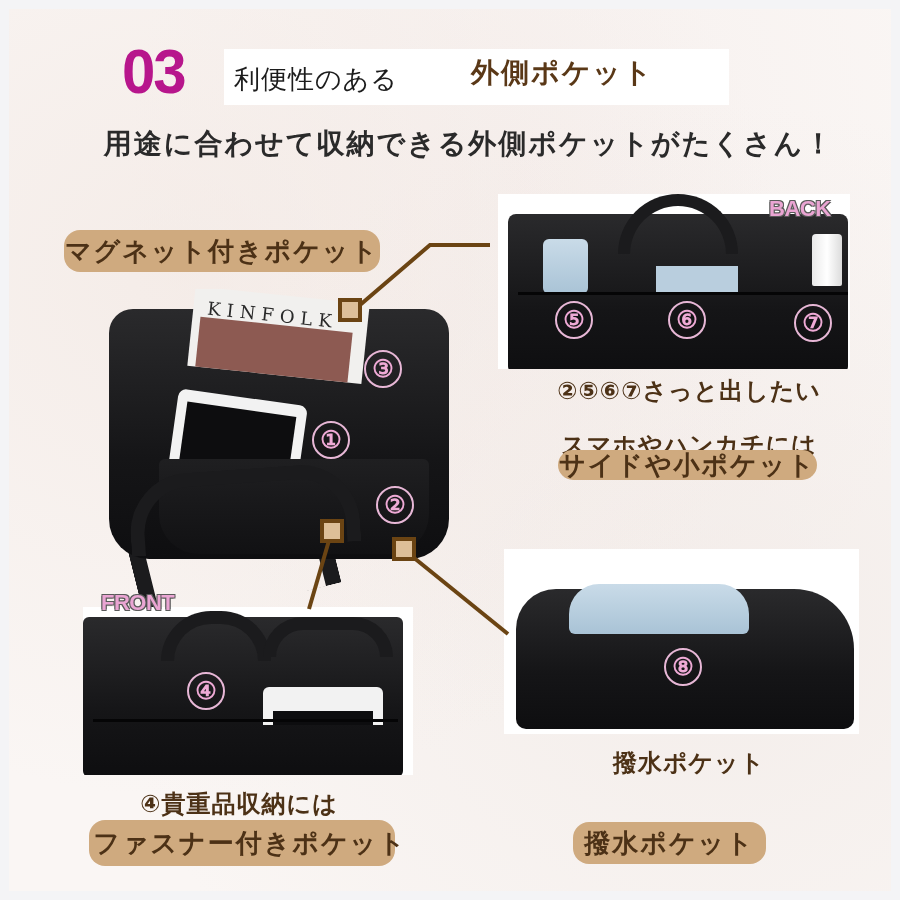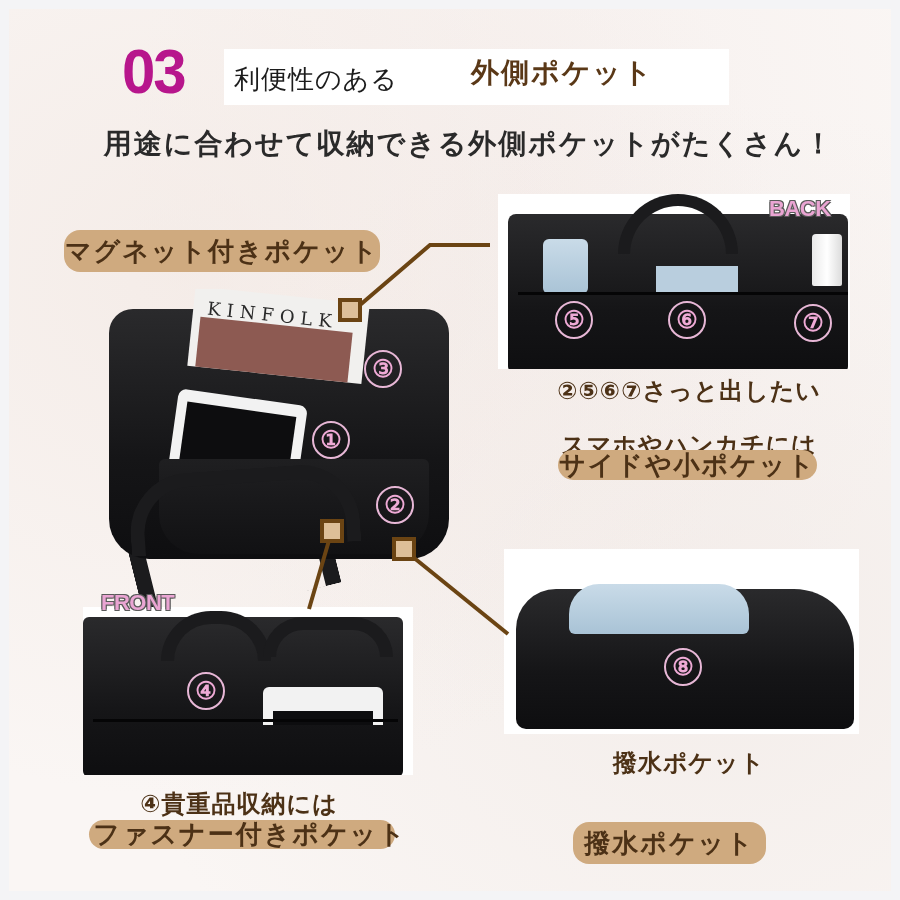--- a/index.html
+++ b/index.html
@@ -148,21 +148,21 @@
   <div class="photo white" style="left:495px; top:540px; width:355px; height:185px;">
     <div class="bag-body" style="left:12px; top:40px; width:338px; height:140px; border-radius:40px 60px 10px 10px;"></div>
     <div class="umbrella" style="left:65px; top:35px; width:180px; height:50px; border-radius:30px 30px 6px 6px;"></div>
     <div class="num-circle" style="left:160px; top:99px;">⑧</div>
   </div>
 
   <div class="cap-line" style="left:520px; top:738px; width:320px;">撥水ポケット</div>
   <div class="cap-box" style="left:564px; top:813px; width:193px; height:42px;">撥水ポケット</div>
 
   <div class="cap-line" style="left:80px; top:779px; width:300px;">④貴重品収納には</div>
-  <div class="cap-box" style="left:80px; top:811px; width:306px; height:29px;padding-left:16px;">ファスナー付きポケット</div>
+  <div class="cap-box" style="left:80px; top:811px; width:306px; height:46px;padding-left:16px;">ファスナー付きポケット</div>
 
   <svg class="connectors" viewBox="0 0 882 882">
     <g stroke="#6b4413" stroke-width="4" fill="none">
       <polyline points="344,302 421,236 481,236"></polyline>
       <polyline points="321,528 300,600"></polyline>
       <polyline points="399,544 499,625"></polyline>
     </g>
     <g fill="#ddbf98" stroke="#6b4413" stroke-width="4">
       <rect x="331" y="291" width="20" height="20"></rect>
       <rect x="313" y="512" width="20" height="20"></rect>

